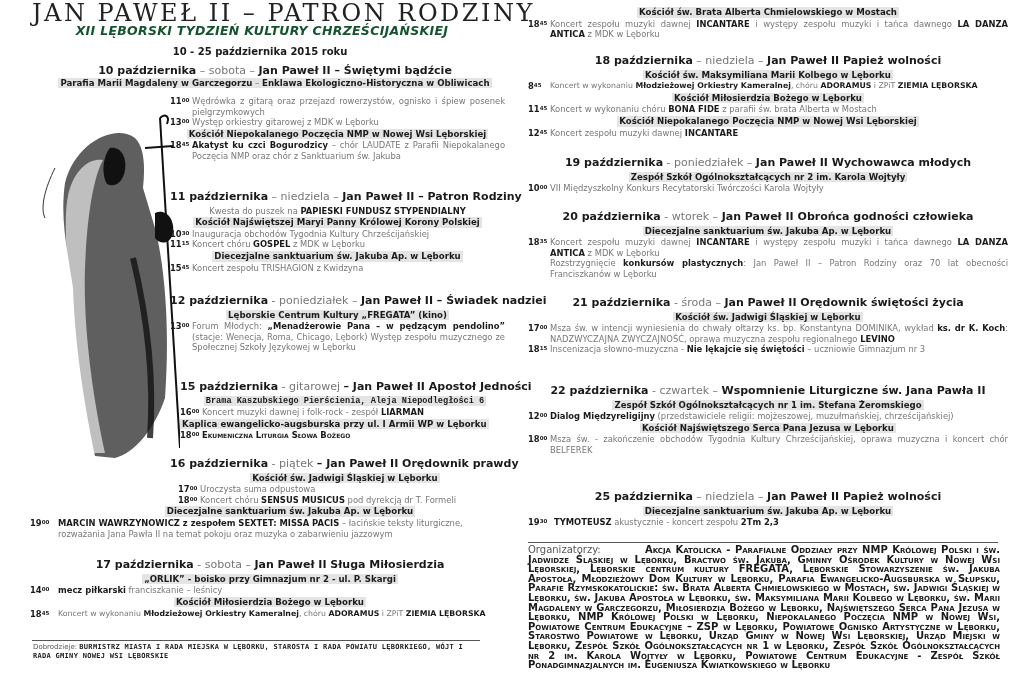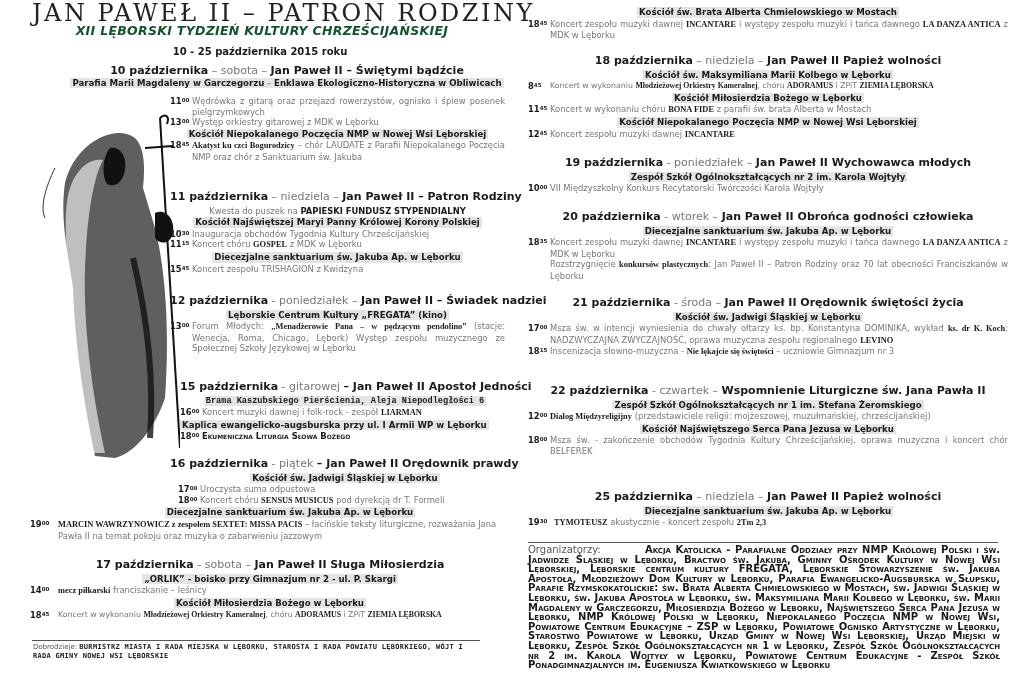--- a/index.html
+++ b/index.html
@@ -18,21 +18,21 @@
   .center { text-align:center; }
   .dayhead { font-size:11px; font-weight:bold; text-align:center; white-space:nowrap; }
   .dayhead .wd { font-weight:normal; color:#777; }
   .venue { display:inline-block; background:#e4e4e4; font-weight:bold; font-size:8.6px; padding:0 2px; white-space:nowrap; }
   .vwrap { text-align:center; margin:1px 0; }
   .vwrap.left { text-align:left; }
   .ev { display:flex; }
   .ev .t { font-weight:bold; width:22px; flex:none; }
   .ev .t sup { font-size:5.5px; vertical-align:top; position:relative; top:-1px; }
   .ev .d { color:#777; flex:1; text-align:justify; }
-  .ev .d b { color:#1a1a1a;font-family:Liberation Serif, serif; }
+  .ev .d b { color:#1a1a1a; }
   .smallcaps { font-variant:small-caps; font-weight:bold; color:#1a1a1a; }
 
   .rule { position:absolute; height:1px; background:#555; }
   .sponsors { position:absolute; font-size:7px; line-height:9px; }
   .sponsors .lbl { color:#555; font-weight:normal; }
   .sponsors .txt { font-family:"DejaVu Sans Mono", monospace; font-weight:bold; letter-spacing:0.3px; }
   .orgs { position:absolute; font-size:10px; line-height:9.6px; text-align:justify; }
   .orgs .lbl { color:#555; margin-right:40px; }
   .orgs .txt { font-weight:bold; font-variant:small-caps; }
 </style>
@@ -53,21 +53,21 @@
         <path d="M95 40 C105 38, 112 48, 110 62 C108 74, 100 80, 92 76 C86 66, 88 48, 95 40 Z" fill="#111"></path>
         <line x1="145" y1="10" x2="165" y2="340" stroke="#111" stroke-width="2"></line>
         <path d="M145 10 C150 5, 155 8, 152 16" stroke="#111" stroke-width="2" fill="none"></path>
         <path d="M130 40 L158 38" stroke="#111" stroke-width="2"></path>
         <path d="M140 105 C150 100, 160 110, 158 125 C156 135, 146 138, 140 130 Z" fill="#111"></path>
         <path d="M118 150 C130 200, 140 260, 135 330" stroke="#111" stroke-width="6" fill="none" opacity="0.8"></path>
         <path d="M40 60 C30 80, 25 100, 30 110" stroke="#333" stroke-width="1" fill="none"></path>
       </svg>
     </div>
 
-    <div class="blk" style="left:52px; top:66px; width:470px;">
+    <div class="blk" style="left:40px; top:66px; width:470px;">
       <div class="dayhead">
         <span>10 października</span><span class="wd"> – sobota – </span><span>Jan Paweł II – Świętymi bądźcie</span>
       </div>
       <div class="vwrap">
         <span class="venue"><span>Parafia Marii Magdaleny w Garczegorzu</span><span style="font-weight:normal;color:#777"> – </span><span>Enklawa Ekologiczno-Historyczna w Obliwicach</span></span>
       </div>
     </div>
     <div class="blk" style="left:170px; top:96px; width:335px;">
       <div class="ev">
           <span class="t"><span>11</span><sup>00</sup></span>

